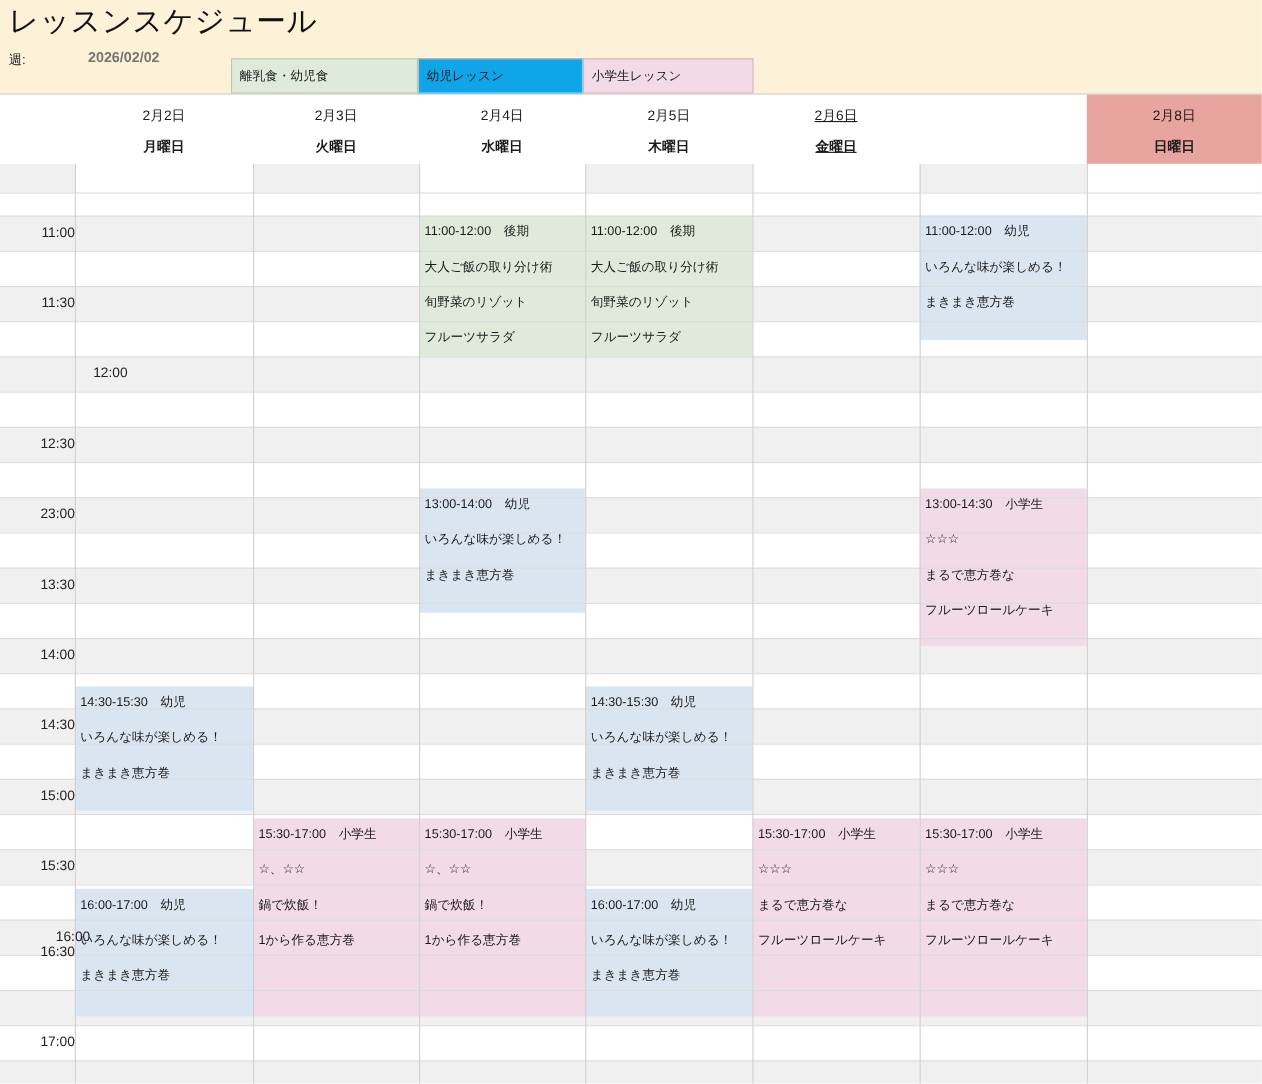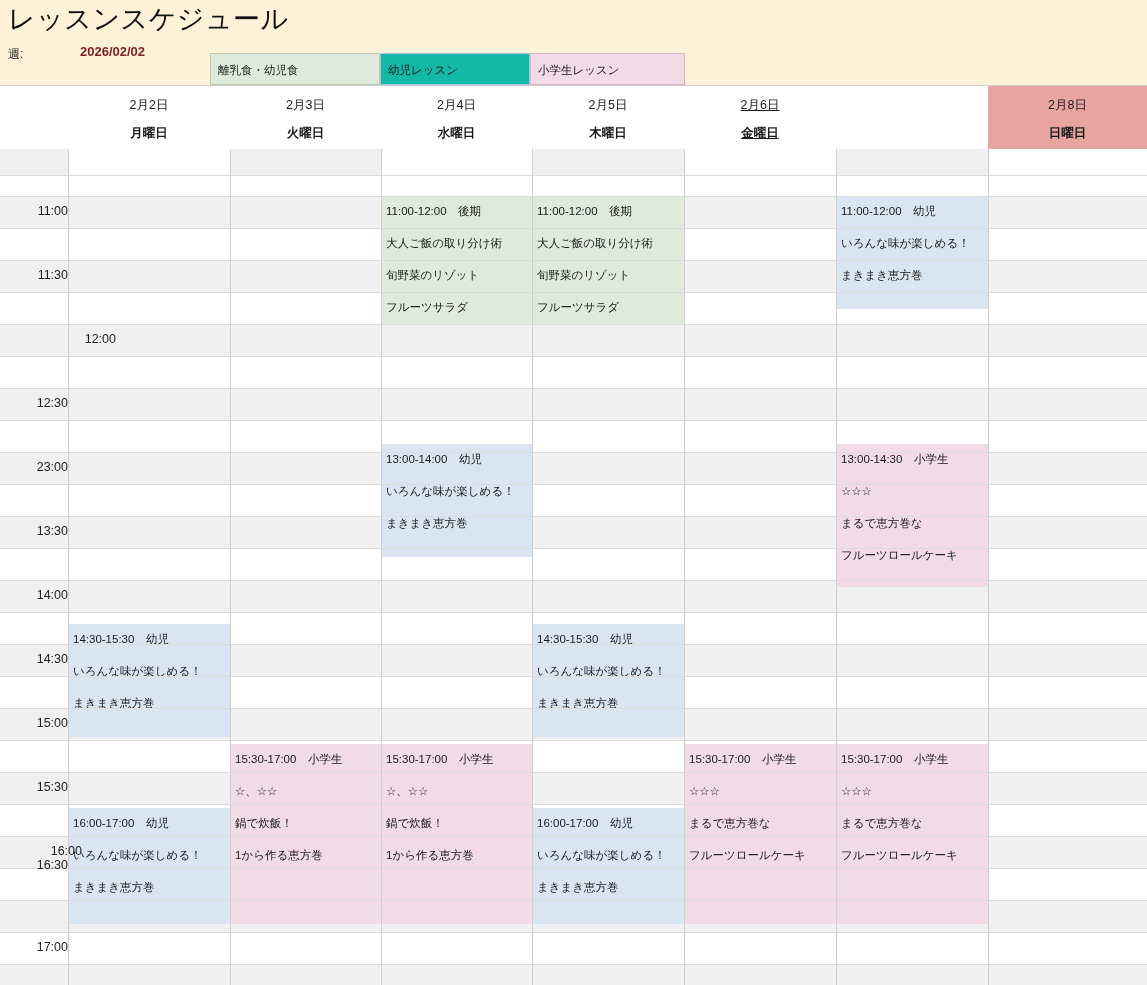--- a/index.html
+++ b/index.html
@@ -20,30 +20,30 @@
   }
   .title{
     position:absolute;left:8px;top:2px;
     font-size:27px;line-height:34px;font-weight:400;color:#111;
     letter-spacing:0.5px;
   }
   .week-label{
     position:absolute;left:8px;top:46px;font-size:12px;color:#222;
   }
   .week-value{
-    position:absolute;left:80px;top:44px;font-size:13px;font-weight:bold;color:#7f1d1d;
+    position:absolute;left:80px;top:44px;font-size:13px;font-weight:bold;color:#737373;
   }
   .legend{
     position:absolute;top:53px;height:32px;
     font-size:11.5px;line-height:32px;
     padding-left:7px;box-sizing:border-box;
     border:1px solid #b9b9b9;
   }
   .legend.l1{left:210px;width:170px;background:#dfeada;border-color:#b7c9ae;}
-  .legend.l2{left:380px;width:150px;background:#14b8a6;border-color:#aac3d8;}
+  .legend.l2{left:380px;width:150px;background:#0ea5e9;border-color:#aac3d8;}
   .legend.l3{left:530px;width:155px;background:#f2dbe6;border-color:#d8b3c6;}
 
   
   .dayrow{position:absolute;left:0;top:86px;width:1147px;height:63px;}
   .daycell{
     position:absolute;top:0;height:63px;
     text-align:center;box-sizing:border-box;
   }
   .daycell .d1{font-size:12.5px;margin-top:11px;}
   .daycell .d2{font-size:12.5px;font-weight:bold;margin-top:11px;}

